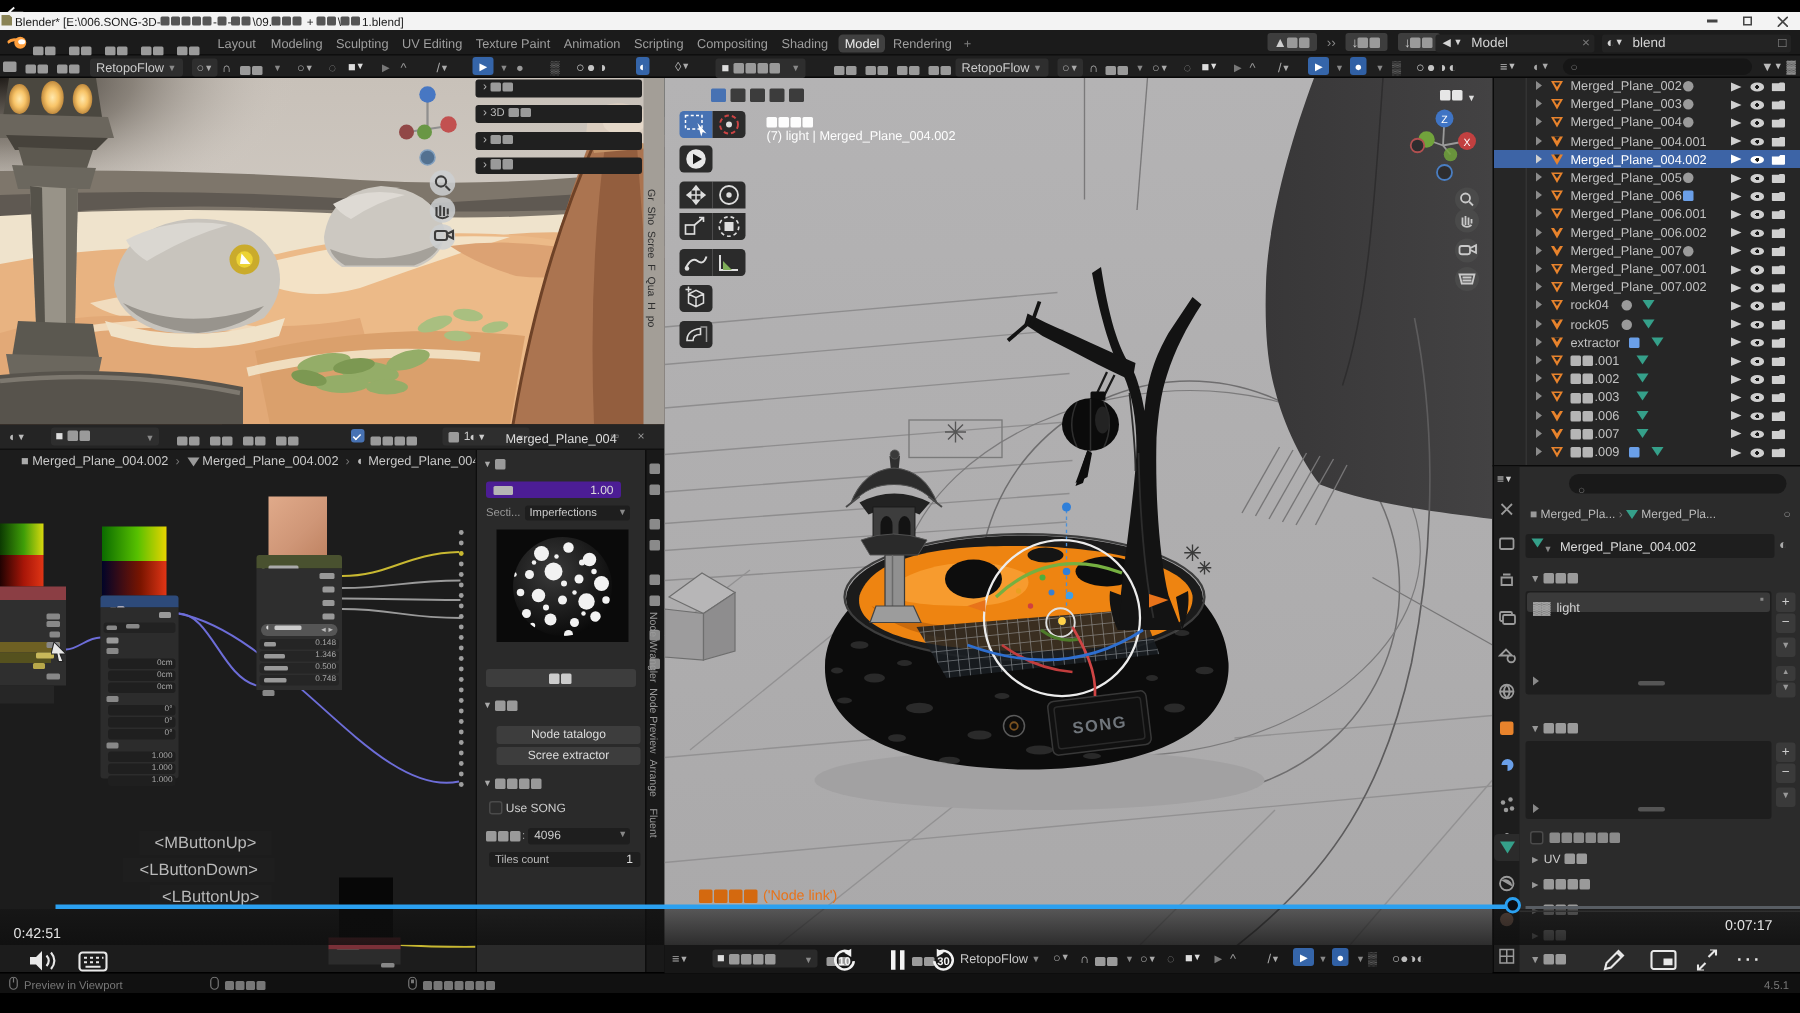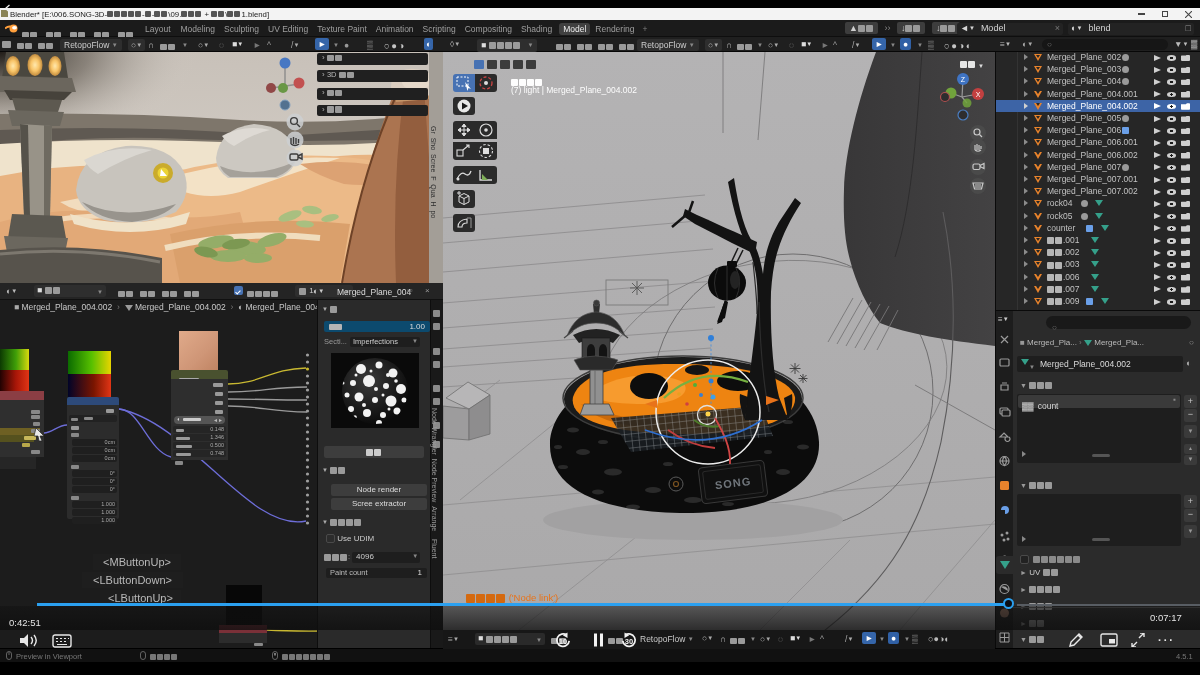--- a/index.html
+++ b/index.html
@@ -351,21 +351,21 @@
 </div>
 
 <div class="ab" style="left:226px;top:302px;width:36px;height:43px;background:#070707"></div>
 <div class="ab" style="left:219px;top:342px;width:48px;height:8px;background:#7a3038"><i class="z" style="width:16px;height:3px;background:#c99;margin:2px 0 0 5px"></i></div>
 <div class="ab" style="left:219px;top:350px;width:48px;height:10px;background:#2c2c2c">
         <div align="right" style="margin:2px 3px 0 0"><i class="z" style="width:9px;height:3px;background:#888"></i></div>
       </div>
 
 <div class="ab" style="left:317px;top:17px;width:113px;height:348px;background:#2a2a2a;border-left:1px solid #0d0d0d;font-size:8px;color:#c8c8c8">
 <div class="row" style="margin:5px 0 0 4px"><span style="color:#aaa"><span style="font-size:6px;vertical-align:1px">▼</span></span> <i class="z" style="width:7px;height:7px"></i></div>
-<div class="row" style="margin:7px 0 0 6px;height:11px;background:#0c4a6e;border-radius:2px"><i class="z" style="width:13px;height:6px;margin:2.5px 0 0 5px;background:#b5b5b5"></i><span style="float:right;color:#ddd;font-size:8px;line-height:11px;margin-right:5px">1.00</span></div>
+<div class="row" style="margin:7px 16px 0 6px;height:11px;background:#4c1d95;border-radius:2px"><i class="z" style="width:13px;height:6px;margin:2.5px 0 0 5px;background:#b5b5b5"></i><span style="float:right;color:#ddd;font-size:8px;line-height:11px;margin-right:5px">1.00</span></div>
 <div class="row" style="margin:5px 4px 0 6px;height:10px"><span style="color:#999;font-size:7.5px">Secti...</span><span style="display:inline-block;margin-left:3px;width:70px;height:10px;background:#1e1e1e;border-radius:2px;color:#ccc;font-size:7.5px;vertical-align:top"><span style="margin-left:3px">Imperfections</span><span style="float:right;color:#888;margin-right:2px"><span style="font-size:6px;vertical-align:1px">▼</span></span></span></div>
 <div class="ab" style="left:13px;top:53px;width:88px;height:75px;background:#0a0a0a">
 <svg width="88" height="75">
             <defs>
               <radialGradient id="ball" cx="40%" cy="35%" r="70%">
                 <stop offset="0%" stop-color="#3a3a3a"></stop>
                 <stop offset="100%" stop-color="#080808"></stop>
               </radialGradient>
               <clipPath id="bc">
                 <circle cx="44" cy="38" r="33"></circle>
@@ -399,26 +399,26 @@
               <circle cx="40" cy="18" r="1.5"></circle>
               <circle cx="68" cy="64" r="2"></circle>
               <circle cx="24" cy="64" r="1.8"></circle>
               <circle cx="12" cy="30" r="1.5"></circle>
               <circle cx="58" cy="56" r="1.5"></circle>
             </g>
           </svg>
 </div>
 <div class="ab row" style="left:6px;top:146px;width:100px;height:12px;background:#3d3d3d;border-radius:2px;text-align:center"><i class="z" style="width:7px;height:7px;margin-top:2.5px;background:#ccc"></i><i class="z" style="width:7px;height:7px;margin-top:2.5px;background:#ccc"></i></div>
 <div class="row" style="position:absolute;left:4px;top:166px"><span style="color:#aaa"><span style="font-size:6px;vertical-align:1px">▼</span></span> <i class="z" style="width:7px;height:7px"></i><i class="z" style="width:7px;height:7px"></i></div>
-<div class="ab row" style="left:13px;top:184px;width:96px;height:12px;background:#3d3d3d;border-radius:2px;text-align:center;color:#ddd;font-size:8px;line-height:12px">Node render</div>
+<div class="ab row" style="left:13px;top:184px;width:96px;height:12px;background:#3d3d3d;border-radius:2px;text-align:center;color:#ddd;font-size:8px;line-height:12px">Node tatalogo</div>
 <div class="ab row" style="left:13px;top:198px;width:96px;height:12px;background:#3d3d3d;border-radius:2px;text-align:center;color:#ddd;font-size:8px;line-height:12px">Scree extractor</div>
 <div class="row" style="position:absolute;left:4px;top:218px"><span style="color:#aaa"><span style="font-size:6px;vertical-align:1px">▼</span></span> <i class="z" style="width:7px;height:7px"></i><i class="z" style="width:7px;height:7px"></i><i class="z" style="width:7px;height:7px"></i><i class="z" style="width:7px;height:7px"></i></div>
-<div class="ab row" style="left:8px;top:234px"><span style="display:inline-block;width:9px;height:9px;background:#2c2c2c;border:1px solid #4a4a4a;border-radius:2px"></span> <span style="color:#ccc;font-size:8px;vertical-align:top">Use UDIM</span></div>
+<div class="ab row" style="left:8px;top:234px"><span style="display:inline-block;width:9px;height:9px;background:#2c2c2c;border:1px solid #4a4a4a;border-radius:2px"></span> <span style="color:#ccc;font-size:8px;vertical-align:top">Use SONG</span></div>
 <div class="ab row" style="left:6px;top:252px;font-size:7.5px;color:#999"><i class="z" style="width:7px;height:7px"></i><i class="z" style="width:7px;height:7px"></i><i class="z" style="width:7px;height:7px"></i>:<span style="display:inline-block;margin-left:2px;width:68px;height:11px;background:#1e1e1e;border-radius:2px;color:#ccc;vertical-align:top;font-size:8px"><span style="margin-left:4px">4096</span><span style="float:right;color:#888;margin-right:2px"><span style="font-size:6px;vertical-align:1px">▼</span></span></span></div>
-<div class="ab row" style="left:8px;top:268px;width:101px;height:10px;background:#1e1e1e;border-radius:2px"><span style="color:#bbb;font-size:7.5px;margin-left:4px">Paint count</span><span style="float:right;color:#ddd;font-size:8px;margin-right:5px">1</span></div>
+<div class="ab row" style="left:8px;top:268px;width:101px;height:10px;background:#1e1e1e;border-radius:2px"><span style="color:#bbb;font-size:7.5px;margin-left:4px">Tiles count</span><span style="float:right;color:#ddd;font-size:8px;margin-right:5px">1</span></div>
 </div>
 
 <div class="ab" style="left:430px;top:17px;width:13px;height:348px;background:#191919;border-left:1px solid #0d0d0d"></div>
 <div class="ab" style="left:433px;top:22px;width:8px">
 <i class="z" style="width:7px;height:7px;background:#8a8a8a;margin-bottom:2px"></i><i class="z" style="width:7px;height:7px;background:#8a8a8a;margin-bottom:12px"></i>
 <i class="z" style="width:7px;height:7px;background:#8a8a8a;margin-bottom:2px"></i><i class="z" style="width:7px;height:7px;background:#8a8a8a;margin-bottom:12px"></i>
 <i class="z" style="width:7px;height:7px;background:#8a8a8a;margin-bottom:2px"></i><i class="z" style="width:7px;height:7px;background:#8a8a8a;margin-bottom:12px"></i>
 <i class="z" style="width:7px;height:7px;background:#8a8a8a;margin-bottom:2px"></i><i class="z" style="width:7px;height:7px;background:#8a8a8a"></i>
 </div>
 <div class="ab" style="left:431px;top:125px;font-size:7px;color:#9a9a9a;writing-mode:vertical-rl">Node Wrangler&nbsp;&nbsp;Node Preview&nbsp;&nbsp;Arrange&nbsp;&nbsp;&nbsp;&nbsp;Fluent</div>
@@ -821,21 +821,21 @@
         <span class="onm">rock05</span>
         <span class="mod" style="left:85px"></span>
         <span class="trg" style="left:99px"></span>
         <span class="cur"></span>
         <span class="eye"></span>
         <span class="cam"></span>
       </div>
 <div class="or" style="top:169.8px">
         <span class="exp"></span>
         <span class="tro"></span>
-        <span class="onm">counter</span>
+        <span class="onm">extractor</span>
         <span class="bru" style="left:90px"></span>
         <span class="trg" style="left:105px"></span>
         <span class="cur"></span>
         <span class="eye"></span>
         <span class="cam"></span>
       </div>
 <div class="or" style="top:182.0px">
         <span class="exp"></span>
         <span class="tro"></span>
         <span class="onm"><i class="z" style="width:7px;height:7px;background:#b5b5b5"></i><i class="z" style="width:7px;height:7px;background:#b5b5b5"></i>.001</span>
@@ -933,21 +933,21 @@
 </div>
 
 <div class="ab row" style="left:24px;top:27px;font-size:8px;color:#bbb"><span style="color:#999">■</span> Merged_Pla... <span style="color:#777">›</span> <span style="color:#35a08a"><span class="tde"></span></span> Merged_Pla...</div>
 <div class="ab" style="left:193px;top:27px;color:#999;font-size:8px">○</div>
 
 <div class="ab row" style="left:21px;top:45px;width:166px;height:16px;background:#1e1e1e;border-radius:2px"><span style="color:#35a08a;font-size:9px;margin-left:4px;vertical-align:top"><span class="tde"></span></span><span style="color:#888;font-size:7px"><span style="font-size:6px;vertical-align:1px">▼</span></span><span style="color:#dcdcdc;font-size:8.5px;margin-left:5px;vertical-align:top;line-height:16px">Merged_Plane_004.002</span></div>
 <div class="ab" style="left:190px;top:47px;color:#aaa;font-size:9px">◐</div>
 
 <div class="ab sec" style="left:24px;top:70px"><span class="ar">▼</span> <i class="z" style="width:7px;height:7px"></i><i class="z" style="width:7px;height:7px"></i><i class="z" style="width:7px;height:7px"></i></div>
 <div class="ab" style="left:21px;top:83px;width:164px;height:69px;background:#1e1e1e;border-radius:2px">
-<div class="row" style="position:absolute;left:1px;top:1px;width:162px;height:13px;background:#3a3a3a;border-radius:2px"><span style="color:#bbb;font-size:8px;margin-left:4px">▓▓</span><span style="color:#d5d5d5;font-size:8.5px;margin-left:4px">count</span><span style="float:right;color:#888;font-size:8px;margin-right:4px">▪</span></div>
+<div class="row" style="position:absolute;left:1px;top:1px;width:162px;height:13px;background:#3a3a3a;border-radius:2px"><span style="color:#bbb;font-size:8px;margin-left:4px">▓▓</span><span style="color:#d5d5d5;font-size:8.5px;margin-left:4px">light</span><span style="float:right;color:#888;font-size:8px;margin-right:4px">▪</span></div>
 <div style="position:absolute;left:5px;top:57px;width:0;height:0;border-top:3px solid transparent;border-bottom:3px solid transparent;border-left:4px solid #888"></div>
 <div style="position:absolute;left:75px;top:60px;width:18px;height:3px;background:#555;border-radius:2px"></div>
 </div>
 <div class="ab" style="left:188px;top:84px;width:13px;height:13px;background:#3a3a3a;border-radius:2px;color:#ccc;font-size:9px;text-align:center;line-height:12px">+</div>
 <div class="ab" style="left:188px;top:98px;width:13px;height:13px;background:#3a3a3a;border-radius:2px;color:#ccc;font-size:9px;text-align:center;line-height:11px">−</div>
 <div class="ab" style="left:188px;top:114px;width:13px;height:13px;background:#3a3a3a;border-radius:2px;color:#999;font-size:7px;text-align:center;line-height:12px"><span style="font-size:6px;vertical-align:1px">▼</span></div>
 <div class="ab" style="left:188px;top:133px;width:13px;height:10px;background:#3a3a3a;border-radius:2px;color:#999;font-size:6px;text-align:center;line-height:9px"><span style="font-size:5px">▲</span></div>
 <div class="ab" style="left:188px;top:144px;width:13px;height:10px;background:#3a3a3a;border-radius:2px;color:#999;font-size:6px;text-align:center;line-height:9px"><span style="font-size:6px;vertical-align:1px">▼</span></div>
 
 <div class="ab sec" style="left:24px;top:170px"><span class="ar">▼</span> <i class="z" style="width:7px;height:7px"></i><i class="z" style="width:7px;height:7px"></i><i class="z" style="width:7px;height:7px"></i></div>

